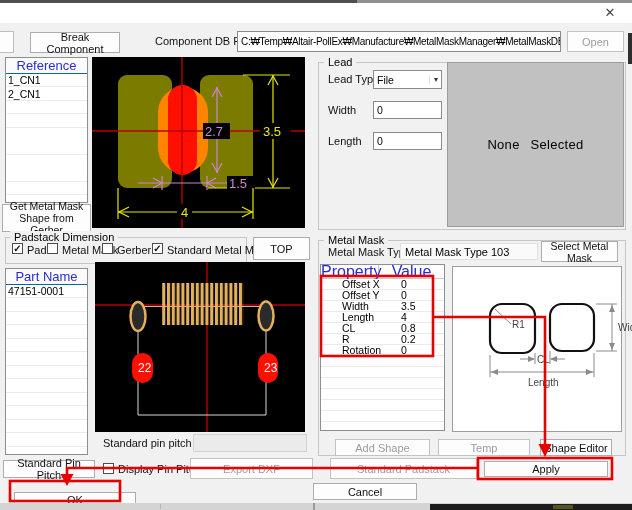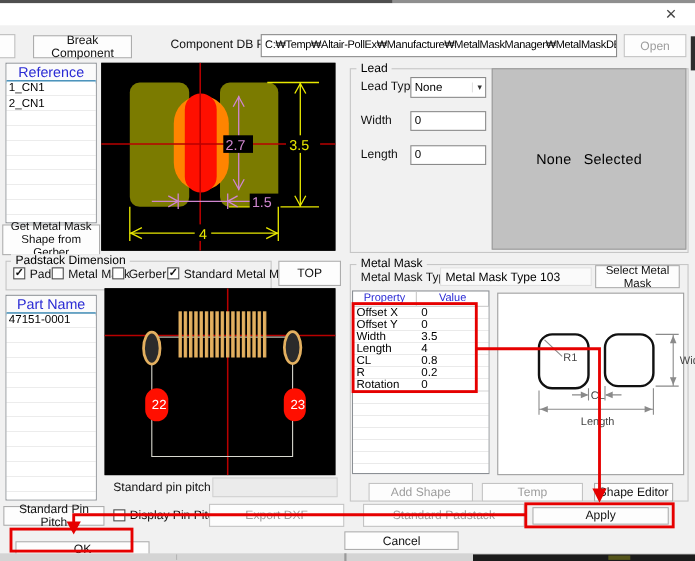--- a/index.html
+++ b/index.html
@@ -24,28 +24,28 @@
   .grouplabel{position:absolute;font-size:11px;background:#f1f1f1;padding:0 4px;white-space:nowrap;}
   .list{position:absolute;box-sizing:border-box;background:#fff;border:1px solid #8b8f94;}
   .list .hdr{height:15px;line-height:15px;text-align:center;color:#2a2ad4;font-size:13px;
     background:#fbfbfb;border-bottom:3px solid #0369a1;}
   .list .body{position:absolute;left:0;right:0;top:16px;bottom:0;
     background:repeating-linear-gradient(to bottom,#fff 0 12.5px,#ececec 12.5px 13.5px);}
   .list .item{height:13.5px;line-height:13px;padding-left:2px;font-size:10.5px;white-space:nowrap;}
   .cbx{position:absolute;width:11px;height:11px;box-sizing:border-box;background:#fff;
     border:1px solid #4d4d4d;font-size:10px;line-height:9px;text-align:center;font-weight:bold;color:#111;}
   .ptable{position:absolute;box-sizing:border-box;background:#fff;border:1px solid #8b8f94;}
-  .ptable .phdr{height:13px;border-bottom:1px solid #c9c9c9;display:flex;font-size:10px;color:#2a2ad4;}
+  .ptable .phdr{height:13px;border-bottom:1px solid #c9c9c9;display:flex;font-size:16px;color:#2a2ad4;}
   .ptable .phdr span{display:block;text-align:center;line-height:13px;}
   .ptable .c1{width:57px;border-right:1px solid #c9c9c9;}
   .ptable .c2{flex:1;}
   .ptable .pbody{position:absolute;left:0;right:0;top:14px;bottom:0;
     background:repeating-linear-gradient(to bottom,#fff 0 10px,#eaeaea 10px 11px);}
   .ptable .colline{position:absolute;left:57px;top:14px;bottom:0;width:1px;background:#ededed;}
-  .prow{height:11px;line-height:10.5px;font-size:10.5px;display:flex;}
+  .prow{height:11px;line-height:10.5px;font-size:10.5px;display:flex;margin-left:18px;}
   .prow .n{width:57px;padding-left:3px;box-sizing:border-box;white-space:nowrap;}
   .prow .v{padding-left:5px;white-space:nowrap;}
   .canvas{position:absolute;background:#000;}
   .noneSel{position:absolute;box-sizing:border-box;background:#c1c1c1;border:1px solid #9b9b9b;
     display:flex;align-items:center;justify-content:center;font-weight:normal;font-size:13px;
     word-spacing:7px;letter-spacing:.3px;color:#000;}
   .preview{position:absolute;box-sizing:border-box;background:#fff;border:1px solid #9d9d9d;padding-left:31px;}
   .overlay{position:absolute;left:0;top:0;pointer-events:none;z-index:40;}
   .bstrip{position:absolute;left:0;top:503px;width:632px;height:7px;background:#d4d4d4;}
   .infofield{position:absolute;box-sizing:border-box;background:#ebebeb;border:1px solid #d2d2d2;}
@@ -124,21 +124,21 @@
       <polyline points="150,150 160,155 150,160"></polyline>
     </g>
     <rect x="85" y="147" width="15" height="15" fill="#000"></rect>
     <text x="89" y="160" font-size="13" fill="#e8e800">4</text>
   </svg>
 
   <div class="groupbox" style="left:318px;top:62px;width:308px;height:168px;"></div>
   <span class="grouplabel" style="left:324px;top:56px;">Lead</span>
   <span class="lbl" style="left:328px;top:73px;">Lead Type</span>
   <div class="field combo" style="left:373px;top:70px;width:69px;height:19px;font-size:10.5px;">
-    <span>None</span>
+    <span>File</span>
     <span class="arrow">▾</span>
   </div>
   <span class="lbl" style="left:328px;top:104px;">Width</span>
   <div class="field" style="left:373px;top:101px;width:69px;height:18px;font-size:10.5px;">
     <span>0</span>
   </div>
   <span class="lbl" style="left:328px;top:135px;">Length</span>
   <div class="field" style="left:373px;top:132px;width:69px;height:18px;font-size:10.5px;">
     <span>0</span>
   </div>

